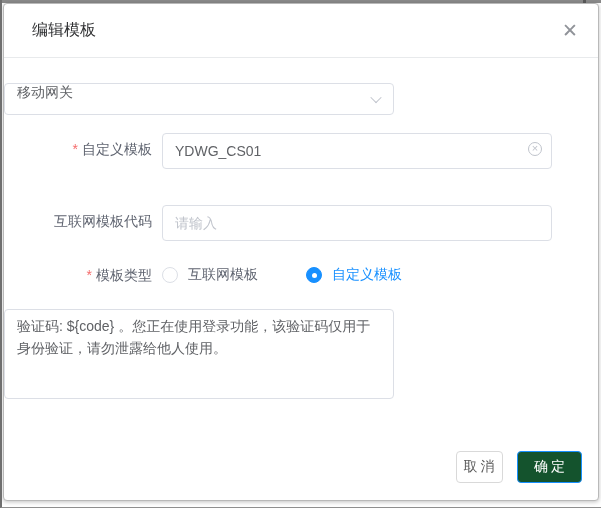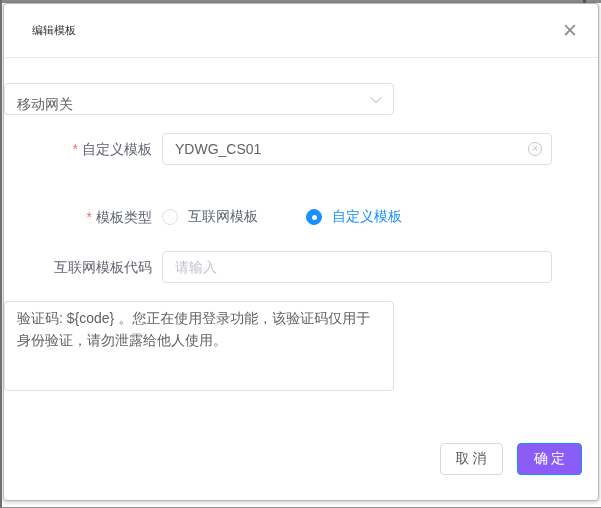--- a/index.html
+++ b/index.html
@@ -16,40 +16,40 @@
   .dialog {
     position:absolute; left:1px; right:2px; top:3px; bottom:6px;
     background:#ffffff; border:1px solid #b9b9b9; border-radius:4px;
     box-shadow:0 1px 4px rgba(0,0,0,.25);
     display:flex; flex-direction:column;
   }
 
   
   .dlg-header { height:54px; flex:0 0 54px; display:flex; align-items:center;
     padding:0 18px 0 28px; border-bottom:1px solid #e8eaec; }
-  .dlg-title { font-size:11px; font-weight:500; color:#303133; }
+  .dlg-title { font-size:16px; font-weight:500; color:#303133; }
   .close-btn { margin-left:auto; background:none; border:none; cursor:pointer;
     font-size:19px; line-height:1; color:#909399; padding:2px; font-family:inherit; }
 
   
   .dlg-body { padding-top:25px; }
   .row { display:flex; align-items:flex-start; margin-bottom:18px; }
   .lbl { width:100px; margin-left:48px; margin-right:10px; text-align:right;
     font-size:14px; color:#5f6470; line-height:32px; }
   .req { color:#f56c6c; margin-right:4px; font-size:14px; }
   .ctl { width:390px; position:relative; }
 
   .box { width:100%; height:32px; border:1px solid #dcdfe6; border-radius:4px;
     background:#fff; font-size:14px; color:#606266; }
-  .sel { display:flex; align-items:flex-end; padding:0 30px 0 12px; cursor:pointer; }
+  .sel { display:flex; align-items:flex-start; padding:0 30px 0 12px; cursor:pointer; }
   .chevron { position:absolute; right:14px; top:12px; width:8px; height:8px;
     border-right:1.4px solid #c0c4cc; border-bottom:1.4px solid #c0c4cc;
     transform:rotate(45deg) translate(-1px,-1px); }
 
-  input.box { padding:9px 12px; outline:none; font-family:inherit; }
+  input.box { padding:17px 12px; outline:none; font-family:inherit; }
   input.has-clear { padding-right:32px; }
   input::placeholder { color:#c0c4cc; }
 
   .clear-icon { position:absolute; right:10px; top:9px; width:14px; height:14px;
     border:1px solid #c0c4cc; border-radius:50%; color:#c0c4cc; font-size:11px;
     line-height:11px; text-align:center; cursor:pointer; background:#fff; }
 
   
   .radio-group { display:flex; align-items:center; height:32px; }
   .radio { display:flex; align-items:center; margin-right:36px; cursor:pointer; }
@@ -61,22 +61,22 @@
   .radio-label { margin-left:10px; font-size:14px; color:#5f6470; }
   .radio.sel .radio-label { color:#1890ff; }
 
   textarea.box { height:90px; padding:5px 12px; line-height:22px; resize:none;
     outline:none; font-family:inherit; display:block; }
 
   
   .dlg-footer { text-align:right; padding:34px 16px 0 0; }
   .btn { height:32px; border-radius:4px; font-size:14px; cursor:pointer;
     letter-spacing:3px; text-indent:3px; font-family:inherit; vertical-align:top; }
-  .btn-cancel { background:#fff; border:1px solid #d9d9d9; color:#595959; padding:0 12px; }
-  .btn-confirm { background:#8b5cf6; border:1px solid #1890ff; color:#fff;
+  .btn-cancel { background:#fff; border:1px solid #d9d9d9; color:#595959; padding:0 4px; }
+  .btn-confirm { background:#14532d; border:1px solid #1890ff; color:#fff;
     padding:0 13px; margin-left:10px; }
 </style>
 </head>
 <body>
 
 <div class="screen">
   <div class="backdrop-strip"></div>
   <div class="backdrop-notch"></div>
 
   <div class="dialog">
@@ -102,39 +102,39 @@
         <div class="ctl">
           <input class="box has-clear" type="text" value="YDWG_CS01" style="">
           <span class="clear-icon">×</span>
         </div>
       </div>
 
       <div class="row">
       </div>
 
       <div class="row">
+        <div class="lbl"><span>互联网模板代码</span></div>
+        <div class="ctl">
+          <input class="box" type="text" placeholder="请输入" style="">
+        </div>
+      </div>
+
+      <div class="row">
         <div class="lbl"><span class="req">*</span><span>模板类型</span></div>
         <div class="ctl">
           <div class="radio-group">
             <div class="radio">
               <span class="radio-circle"></span>
               <span class="radio-label">互联网模板</span>
             </div>
             <div class="radio sel">
               <span class="radio-circle"></span>
               <span class="radio-label">自定义模板</span>
             </div>
           </div>
-        </div>
-      </div>
-
-      <div class="row">
-        <div class="lbl"><span>互联网模板代码</span></div>
-        <div class="ctl">
-          <input class="box" type="text" placeholder="请输入" style="">
         </div>
       </div>
 
       <div class="row">
         <div class="ctl">
           <textarea class="box" style="">验证码: ${code} 。您正在使用登录功能，该验证码仅用于身份验证，请勿泄露给他人使用。</textarea>
         </div>
       </div>
 
     </div>

